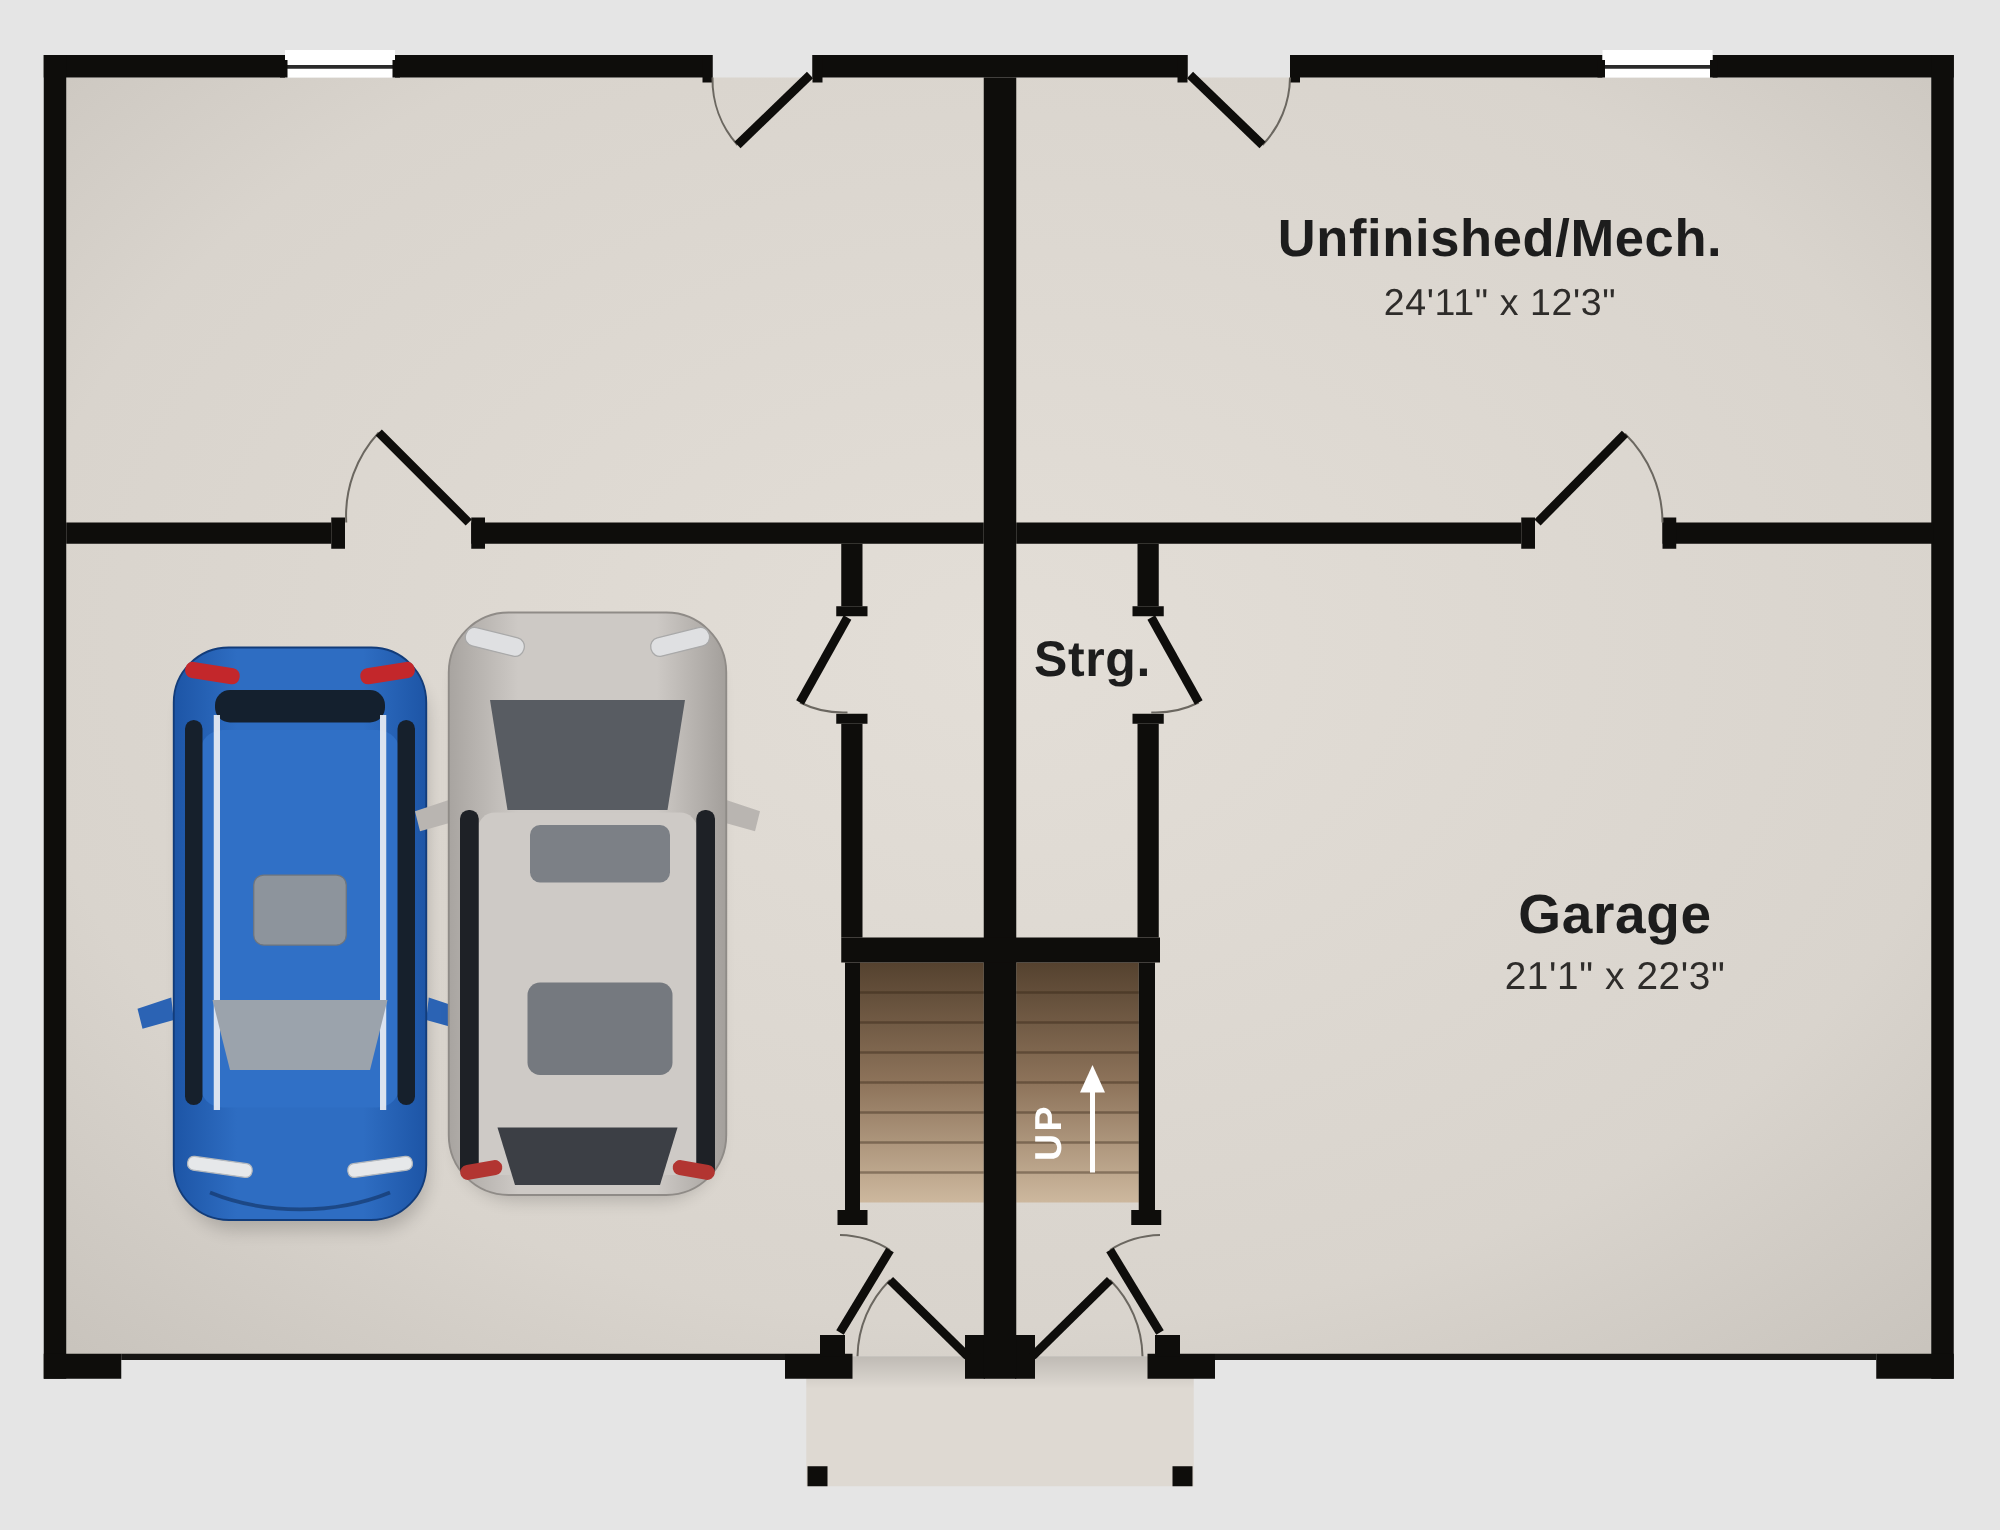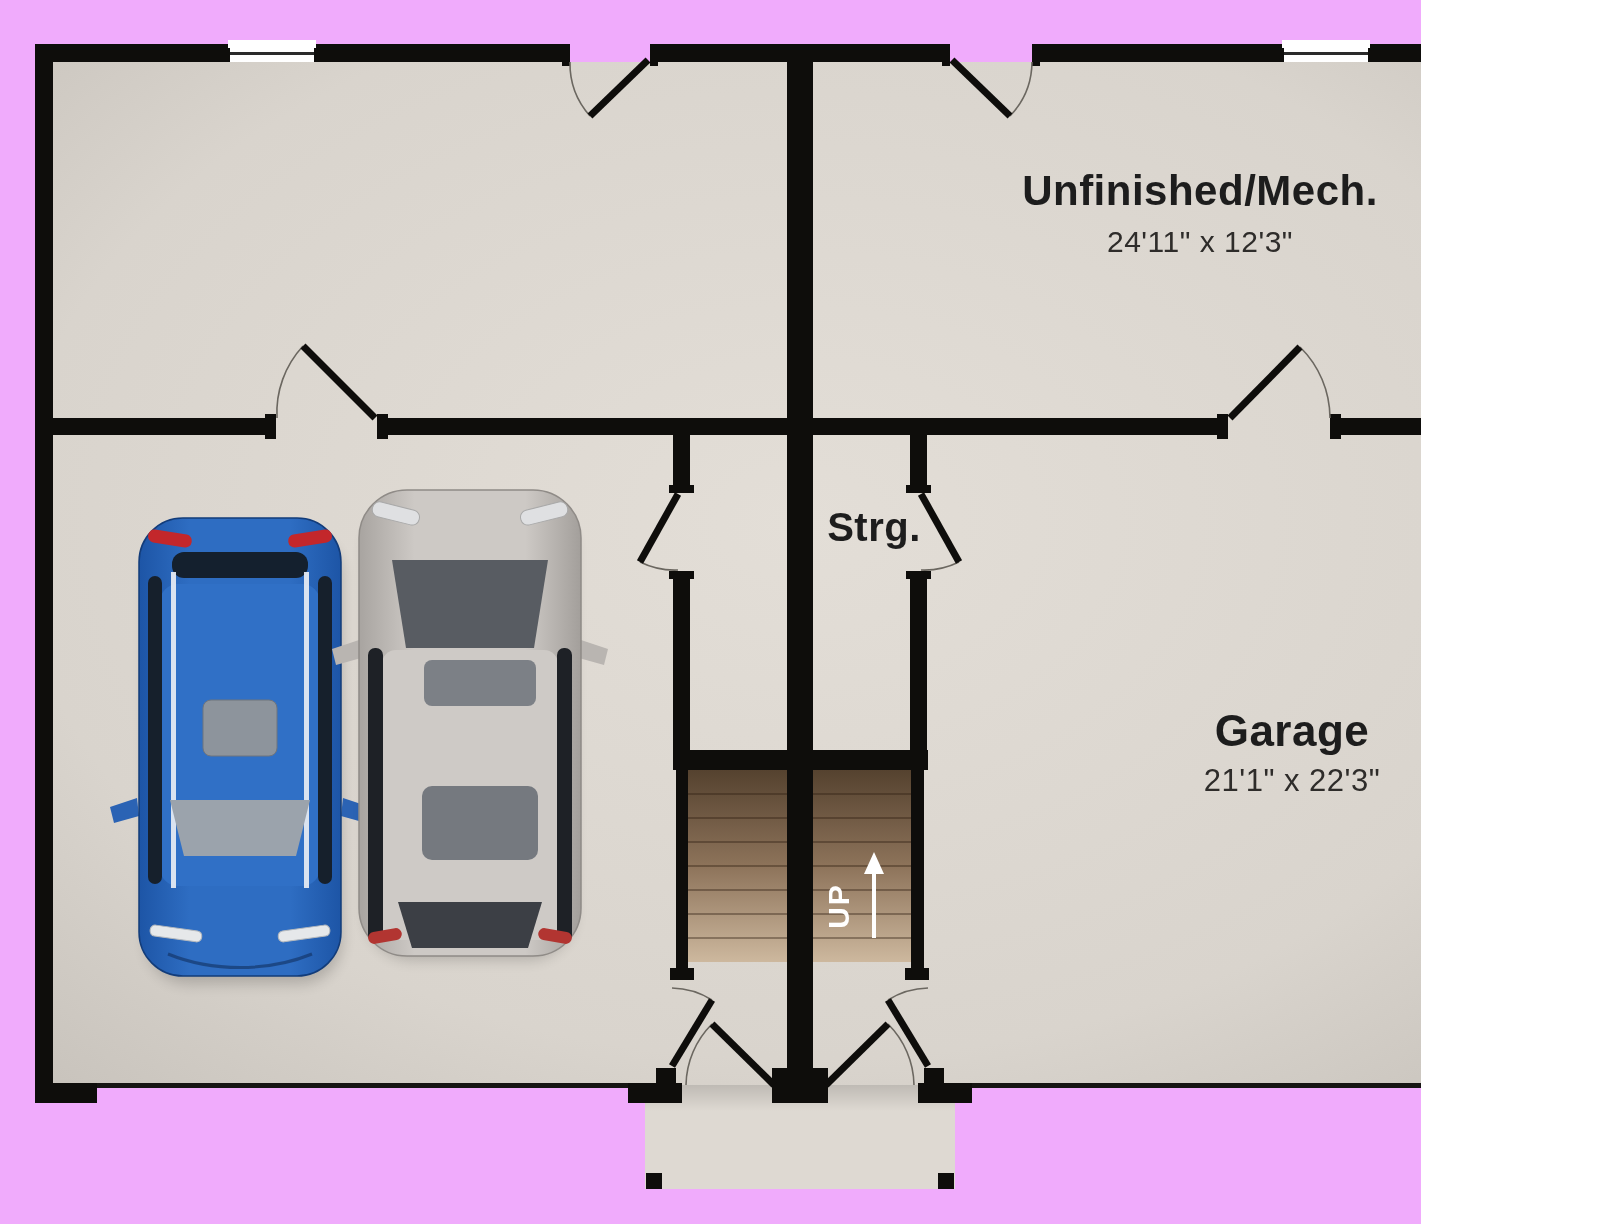--- a/index.html
+++ b/index.html
@@ -1,16 +1,16 @@
 <!DOCTYPE html>
 <html style="--wall: #0e0d0b; --floor: #dcd7d0; --floor-edge: #cbc6bf; --porch: #ded9d2; --stair-top: #5f4b3a; --stair-bottom: #cdb89e; --car-blue: #2e6dc2; --car-silver: #c9c5c1; --label-text: #1d1d1d; --up-text: #ffffff;"><head>
 <meta charset="utf-8">
 <style>
   html,body{margin:0;padding:0;background:#ffffff;}
-  #canvas{position:relative;width:1421px;height:1224px;background:#f0abfc;overflow:hidden;
+  #canvas{position:relative;width:1600px;height:1224px;background:#e5e5e5;overflow:hidden;
           font-family:"Liberation Sans", sans-serif;}
   svg{position:absolute;left:0;top:0;}
   .wall{fill:var(--wall,#0e0d0b);}
   .leaf{stroke:var(--wall,#0e0d0b);stroke-width:7;stroke-linecap:butt;}
   .swing{fill:none;stroke:#6b6760;stroke-width:1.6;}
   .winline{fill:#2a2a2a;}
   .room-label{fill:var(--label-text,#1d1d1d);font-weight:600;letter-spacing:0.5px;}
   .dim-label{fill:#2e2c2a;font-weight:400;letter-spacing:0.5px;}
   .up-label{fill:var(--up-text,#ffffff);font-weight:600;letter-spacing:2px;}
 </style>

